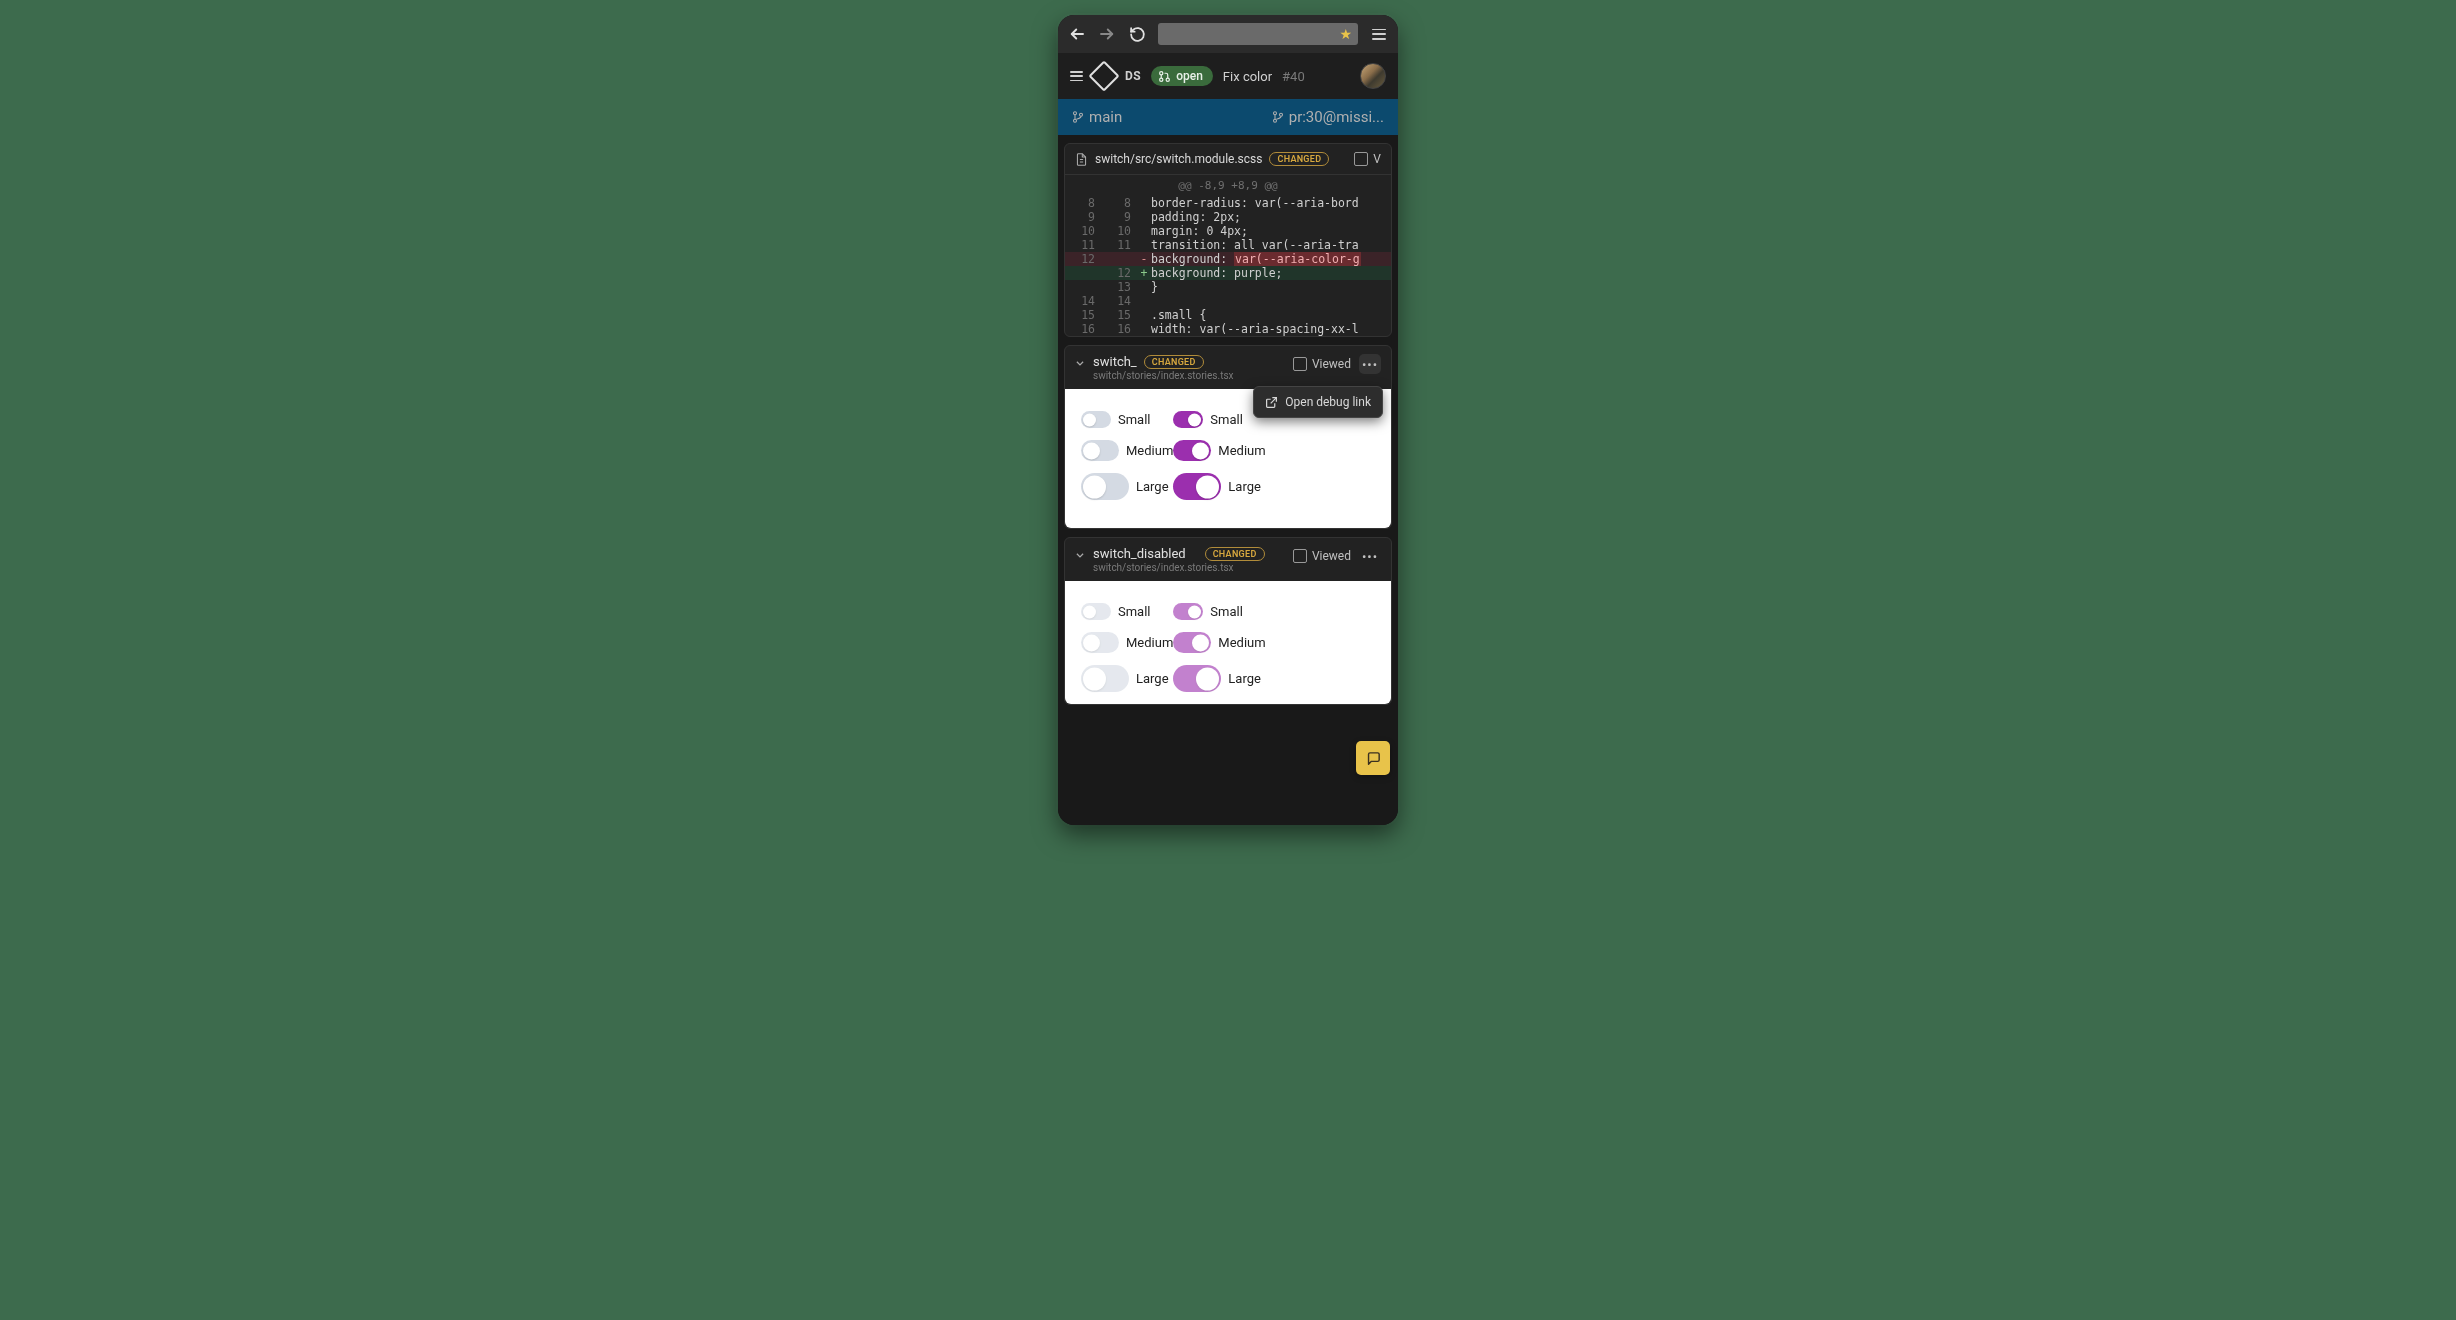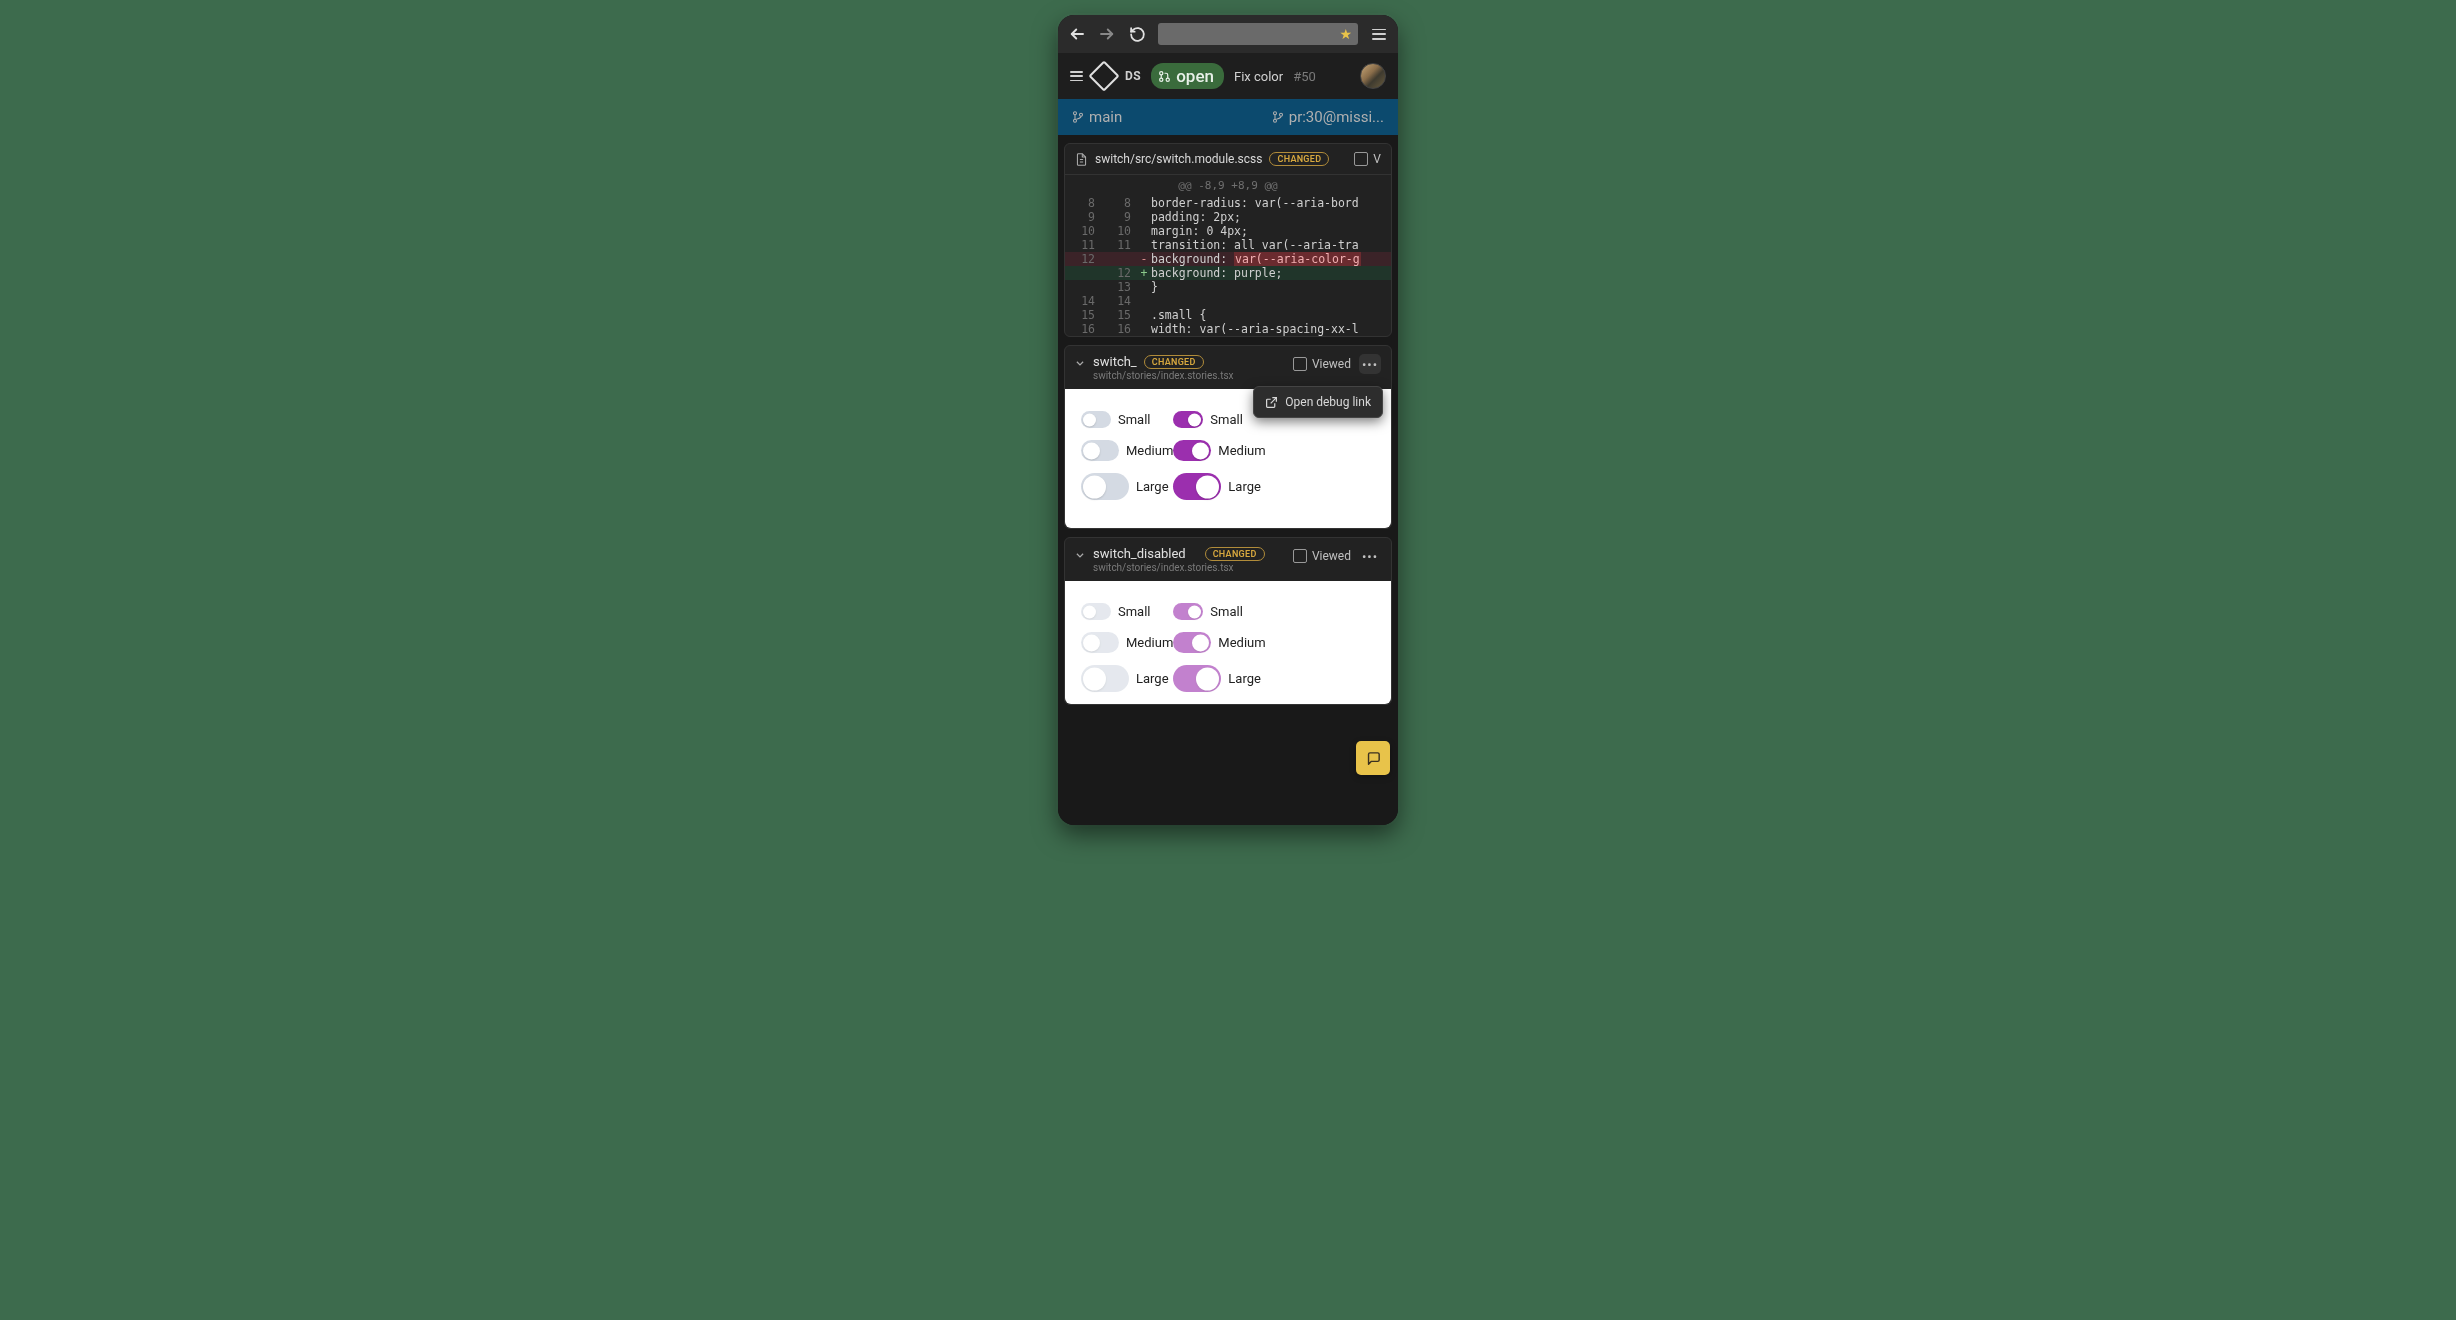--- a/index.html
+++ b/index.html
@@ -66,21 +66,21 @@
   .logo-diamond::after{
     content:'';position:absolute;inset:3px;
   }
   .ds-label{color:#d0d0d0;font-weight:700;font-size:12px;letter-spacing:.5px}
   .status-pill{
     background:#3a6b3c;
     color:#e8f0e8;
     border-radius:12px;
     padding:3px 10px 3px 7px;
     display:flex;align-items:center;gap:5px;
-    font-size:17px;font-weight:500;
+    font-size:12px;font-weight:500;
   }
   .pr-title{color:#d0d0d0;font-size:13px}
   .pr-num{color:#7a7a7a;font-size:13px}
   .avatar{
     margin-left:auto;
     width:24px;height:24px;border-radius:50%;
     background:linear-gradient(135deg,#c9a878 0%,#8a6d4a 40%,#3e3a2f 60%,#6b5d3e 100%);
     border:1px solid #444;
   }
   
@@ -232,21 +232,21 @@
       <svg width="13" height="13" viewBox="0 0 16 16" fill="none" stroke="currentColor" stroke-width="1.5">
           <circle cx="4" cy="4" r="2"></circle>
           <circle cx="4" cy="12" r="2"></circle>
           <circle cx="12" cy="12" r="2"></circle>
           <path d="M4 6v4"></path>
           <path d="M12 10V6a2 2 0 0 0-2-2H8"></path>
         </svg>
       <span>open</span>
     </div>
     <span class="pr-title">Fix color</span>
-    <span class="pr-num">#50</span>
+    <span class="pr-num">#40</span>
     <div class="avatar"></div>
   </div>
 
   <div class="branch-bar">
     <div class="branch">
       <svg width="12" height="12" viewBox="0 0 16 16" fill="none" stroke="currentColor" stroke-width="1.4">
           <circle cx="4" cy="3" r="2"></circle>
           <circle cx="4" cy="13" r="2"></circle>
           <circle cx="12" cy="5" r="2"></circle>
           <path d="M4 5v6"></path>

